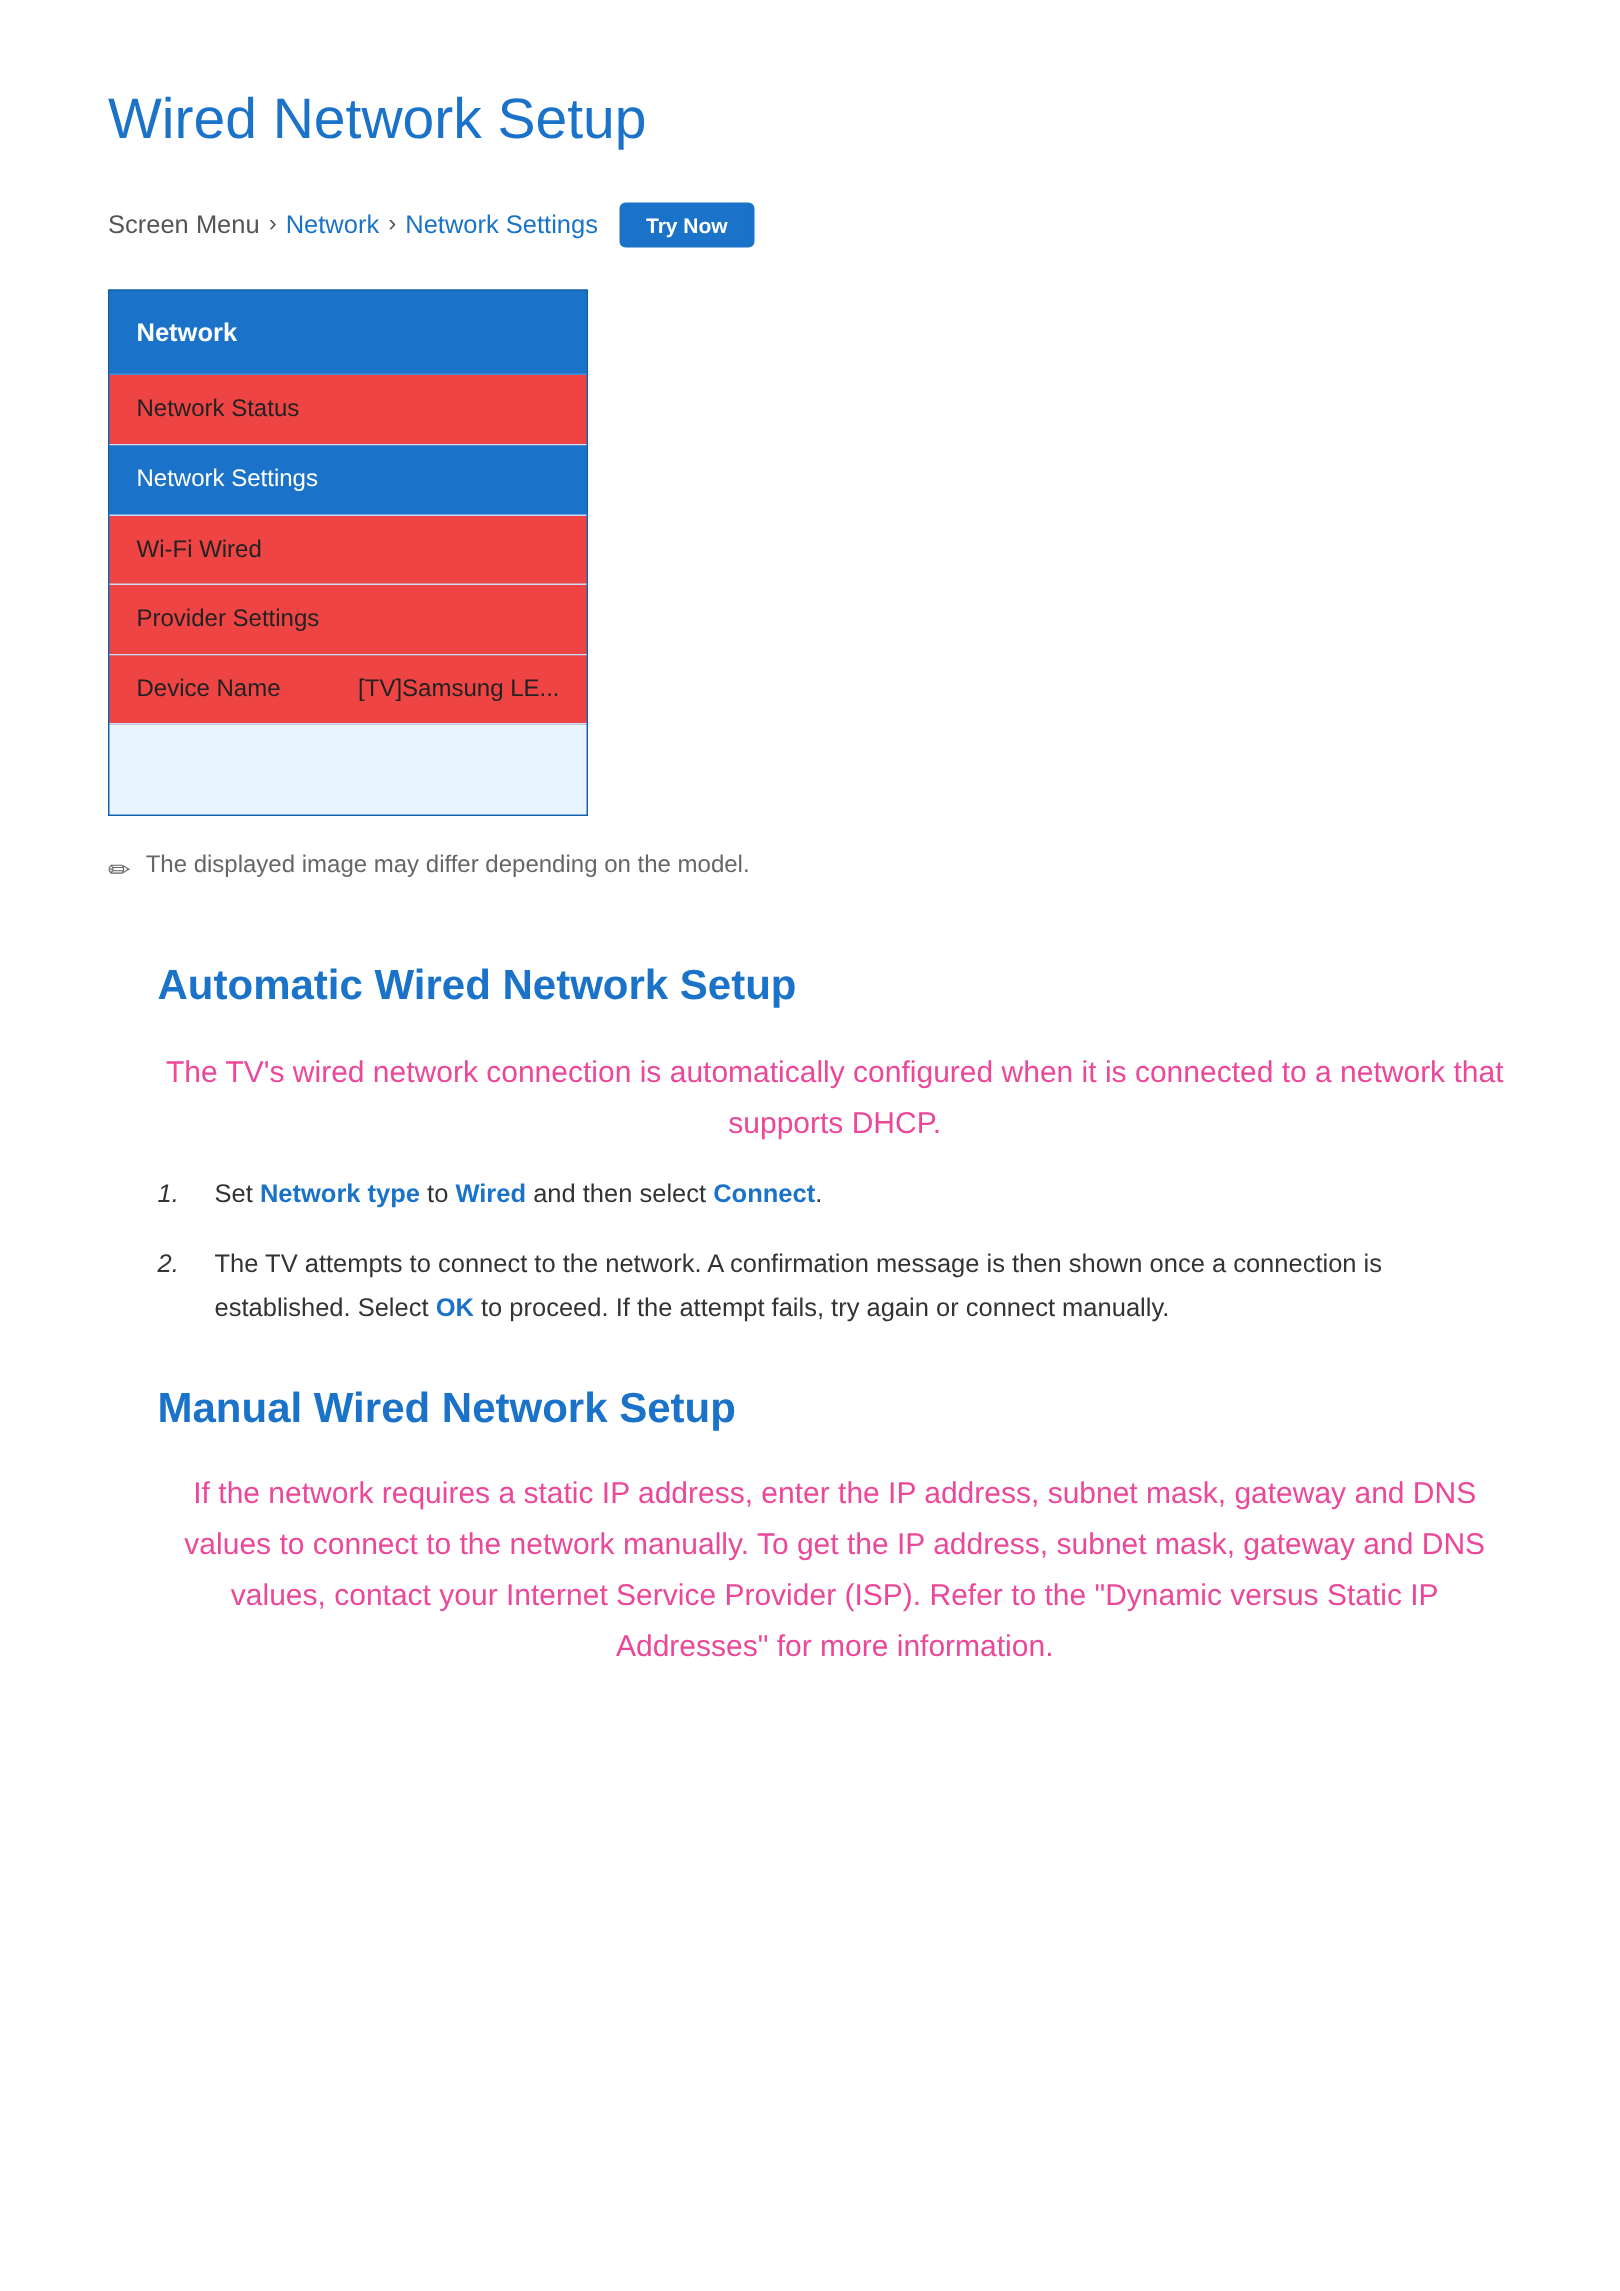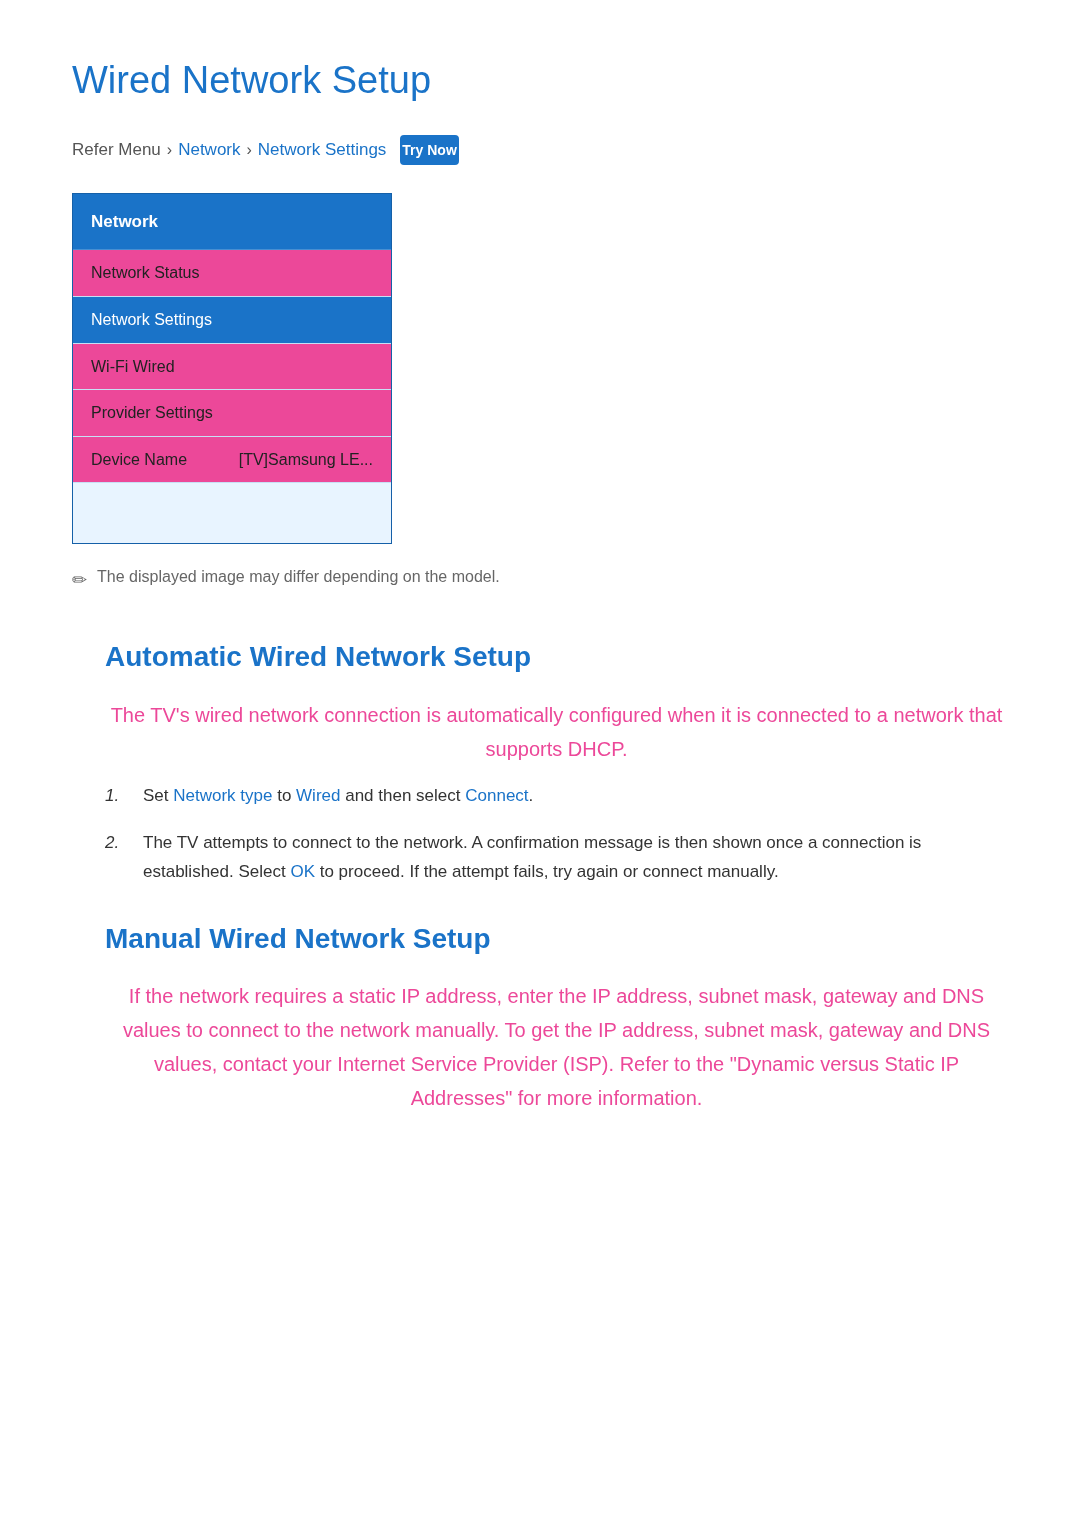--- a/index.html
+++ b/index.html
@@ -43,21 +43,21 @@
     .breadcrumb-separator {
       color: #555555;
       font-size: 16px;
     }
 
     .try-now-badge {
       background-color: #1a73c8;
       color: white;
       border: 2px solid #1a73c8;
       border-radius: 4px;
-      padding: 2px 0;
+      padding: 2px 16px;
       font-size: 14px;
       font-weight: 600;
       margin-left: 8px;
     }
 
     .menu-panel {
       background: #1a73c8;
       width: 320px;
       padding: 0;
       margin-bottom: 20px;
@@ -67,21 +67,21 @@
     .menu-panel-header {
       background: #1a73c8;
       color: white;
       font-size: 17px;
       font-weight: 600;
       padding: 14px 18px;
       border-bottom: 1px solid rgba(255,255,255,0.2);
     }
 
     .menu-item {
-      background: #ec4899;
+      background: #ef4444;
       color: #222222;
       padding: 10px 18px;
       font-size: 16px;
       border-bottom: 1px solid #c8dff5;
     }
 
     .menu-item.selected {
       background: #1a73c8;
       color: white;
     }
@@ -149,35 +149,35 @@
       min-width: 24px;
       font-size: 17px;
     }
 
     .step-text {
       flex: 1;
     }
 
     .highlight-blue {
       color: #1a73c8;
-      font-weight: 400;
+      font-weight: 700;
     }
 
     .section-divider {
       margin-bottom: 30px;
       margin-left: 33px;
     }
   </style>
 </head>
 <body>
 
 <h1 class="page-title">Wired Network Setup</h1>
 
 <div class="breadcrumb">
-  <span>Refer Menu</span>
+  <span>Screen Menu</span>
   <span class="breadcrumb-separator">›</span>
   <span class="breadcrumb-link">Network</span>
   <span class="breadcrumb-separator">›</span>
   <span class="breadcrumb-link">Network Settings</span>
   <span class="try-now-badge">Try Now</span>
 </div>
 
 <div class="menu-panel">
   <div class="menu-panel-header">Network</div>
 

